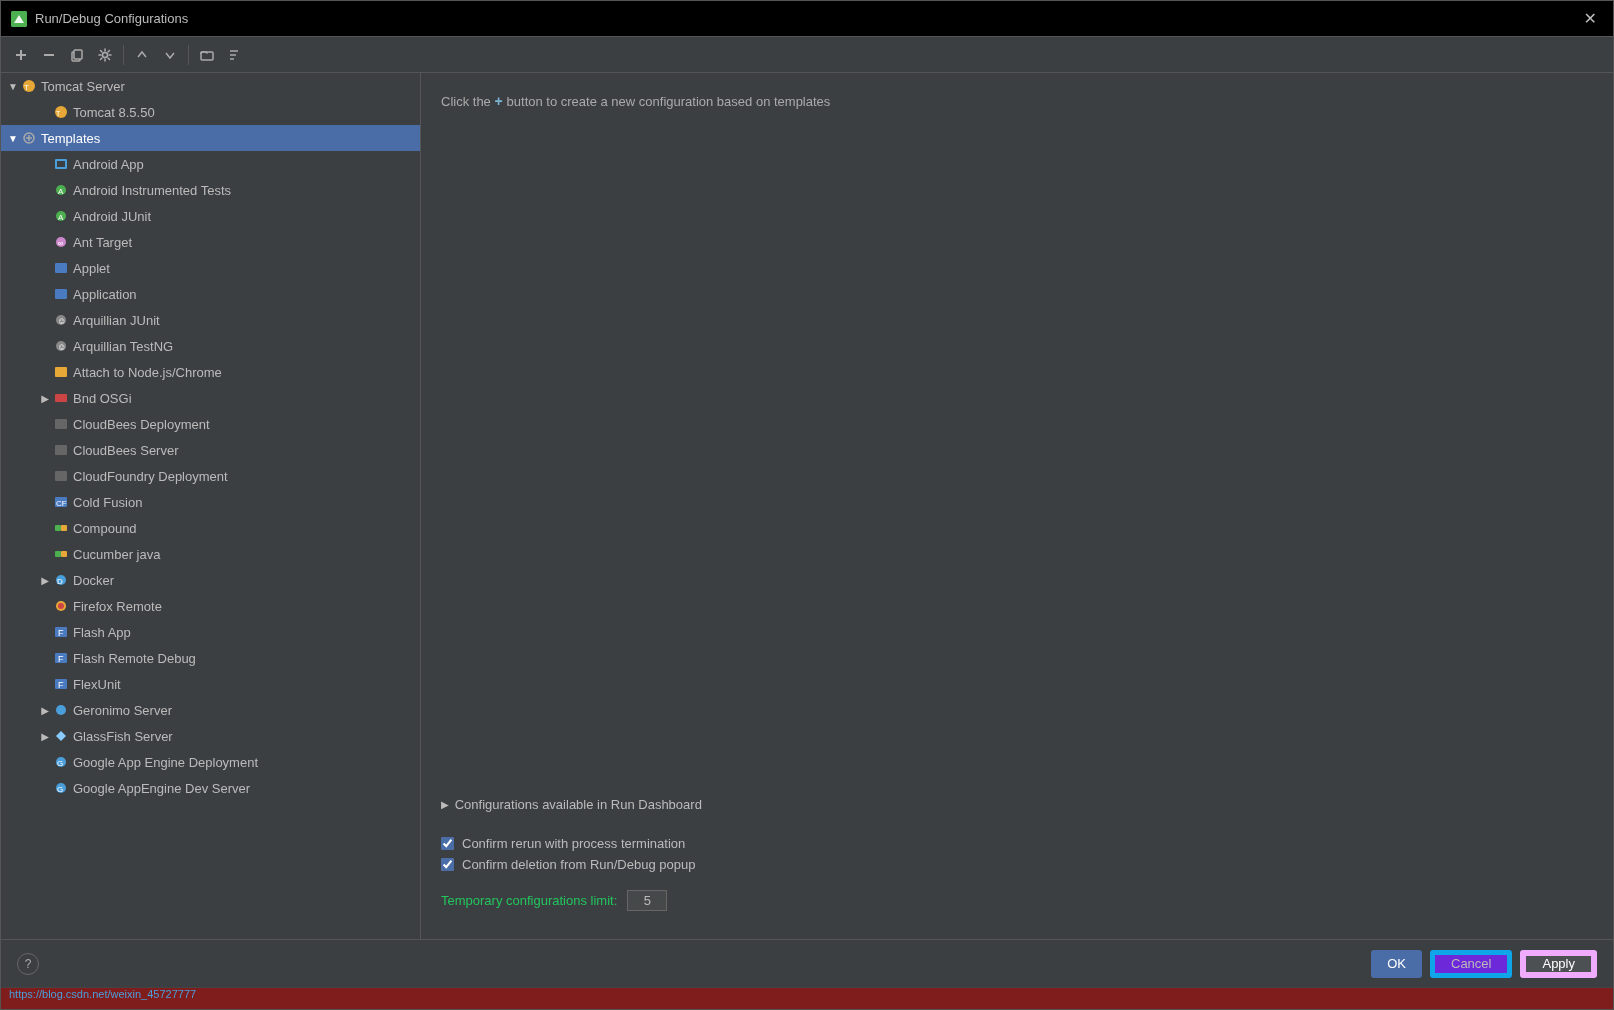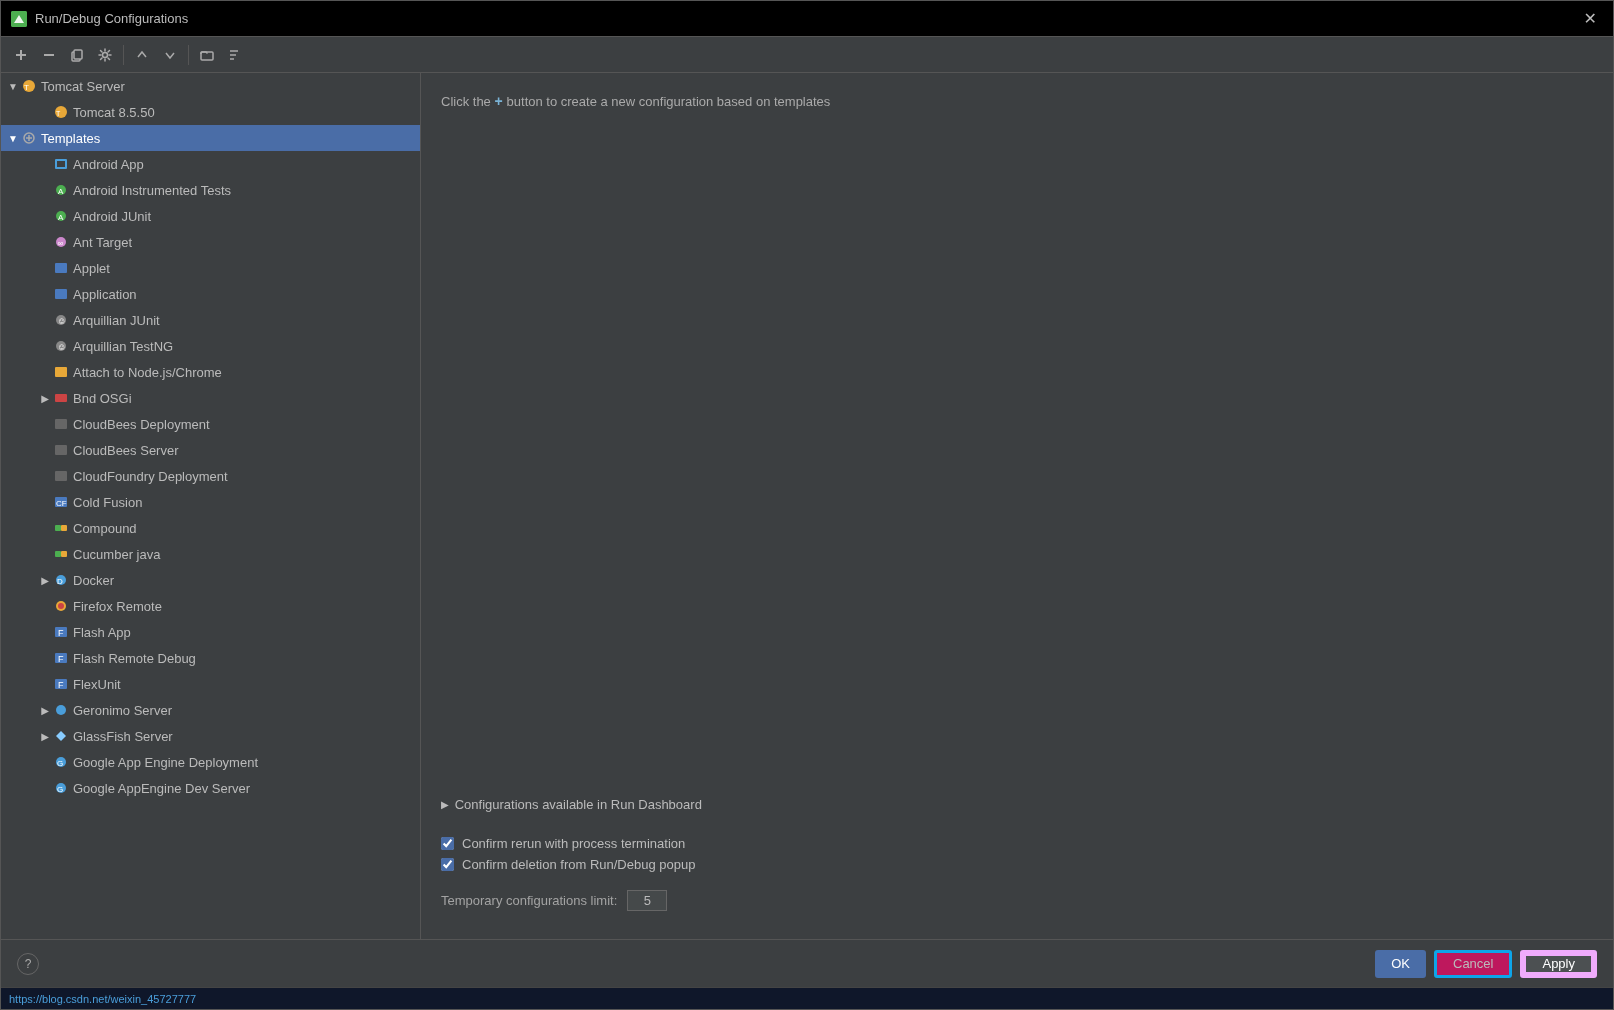--- a/index.html
+++ b/index.html
@@ -208,21 +208,21 @@
 
     .temp-limit-row {
       display: flex;
       align-items: center;
       gap: 10px;
       margin-bottom: 8px;
     }
 
     .temp-limit-label {
       font-size: 13px;
-      color: #a3a3a3;
+      color: #22c55e;
     }
 
     .temp-limit-input {
       width: 40px;
       background: #45494a;
       border: 1px solid #666;
       color: #bbbbbb;
       padding: 2px 4px;
       font-size: 13px;
       text-align: center;
@@ -273,37 +273,36 @@
       cursor: pointer;
       font-size: 13px;
     }
 
     .btn-ok {
       background: #4a6da7;
       color: #fff;
     }
 
     .btn-cancel {
-      background: #be185d;
+      background: #6d28d9;
       color: #bbbbbb;
-      border: 3px solid #0ea5e9;
+      border: 5px solid #0ea5e9;
     }
 
     .btn-apply {
       background: #4c5052;
       color: #ffffff;
       border: 6px solid #f0abfc;
     }
 
     .status-bar {
       height: 22px;
-      background: #0f172a;
+      background: #7f1d1d;
       border-top: 1px solid #444;
       display: flex;
-      align-items: center;
       padding: 0 8px;
       flex-shrink: 0;
     }
 
     .status-text {
       font-size: 11px;
       color: #4a9eda;
     }
 
     

